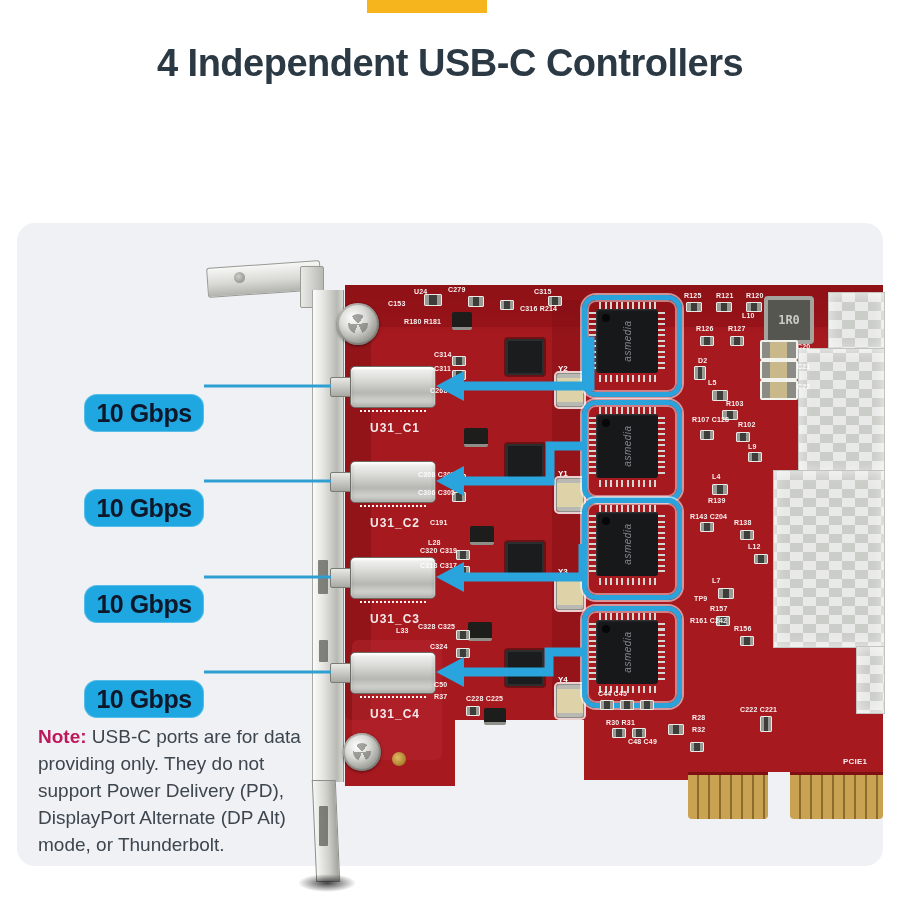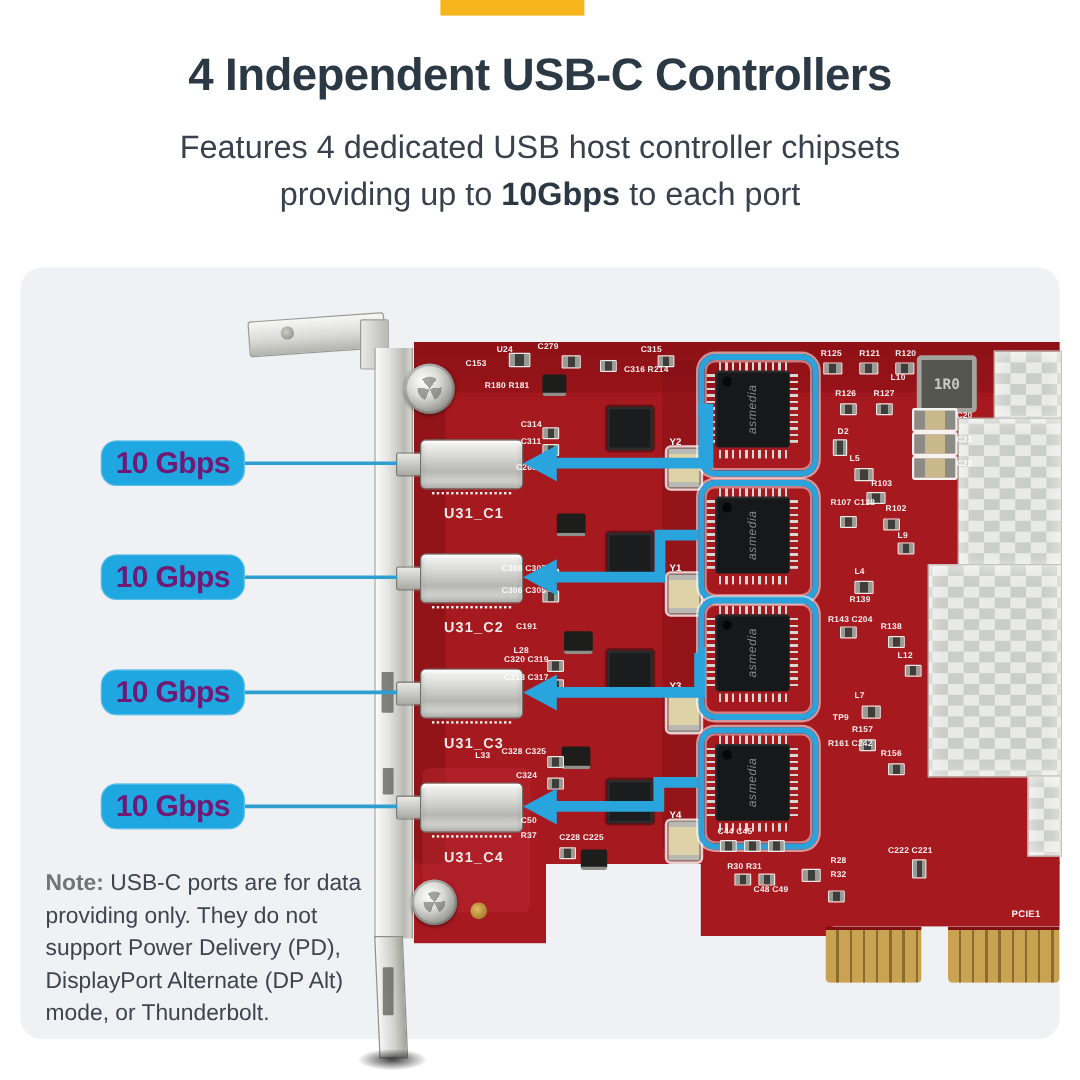--- a/index.html
+++ b/index.html
@@ -85,36 +85,34 @@
      box-shadow:0 1px 3px rgba(0,0,0,.5), inset 0 0 0 2px rgba(80,80,75,.3);}
   .screw::after{content:"";position:absolute;inset:26%;border-radius:50%;opacity:.55;
      background:conic-gradient(#5f5f5a 0 10%,transparent 10% 23%,#5f5f5a 23% 43%,transparent 43% 56%,
                 #5f5f5a 56% 76%,transparent 76% 89%,#5f5f5a 89%);}
   
   .sk{position:absolute;color:rgba(255,255,255,.93);font-size:7px;font-weight:700;
       letter-spacing:.2px;white-space:nowrap;}
   
   .overlay{position:absolute;left:0;top:0;pointer-events:none;}
   .pill{position:absolute;left:84px;width:120px;height:38px;background:#1ea7e0;border-radius:13px;
-      display:flex;align-items:center;justify-content:center;color:#701a75;
-      font-size:25px;font-weight:700;letter-spacing:-.5px;box-shadow:inset 0 0 0 1px rgba(255,255,255,.25);}
+      display:flex;align-items:center;justify-content:center;color:#0f172a;
+      font-size:25px;font-weight:700;letter-spacing:-.5px;box-shadow:inset 0 0 0 1px rgba(255,255,255,.25);margin-top:27px;}
   
   .note{position:absolute;left:38px;top:724px;width:288px;margin:0;
       font-size:19px;line-height:1.42;color:#3d454e;}
-  .note strong{font-weight:700;color:#737373;}
+  .note strong{font-weight:700;color:#be185d;}
 </style>
 </head>
 <body>
 
 <div class="page">
 
   <div class="accent-bar"></div>
   <h1 class="title">4 Independent USB-C Controllers</h1>
-  <p class="subtitle"><span>Features 4 dedicated USB host controller chipsets</span><br>
-    <span>providing up to </span><strong>10Gbps</strong><span> to each port</span></p>
 
   <div class="panel"></div>
 
   <div class="pcb pcb-main"></div>
   <div class="pcb" style="left:345px;top:718px;width:110px;height:68px;"></div>
   <div class="pcb" style="left:584px;top:718px;width:110px;height:62px;"></div>
   <div class="pcb" style="left:688px;top:718px;width:195px;height:54px;"></div>
 
   <div class="patch" style="left:345px;top:285px;width:538px;height:42px;background:#8c1116;opacity:.55;"></div>
   <div class="patch" style="left:345px;top:330px;width:26px;height:390px;background:#7e1014;opacity:.5;"></div>

